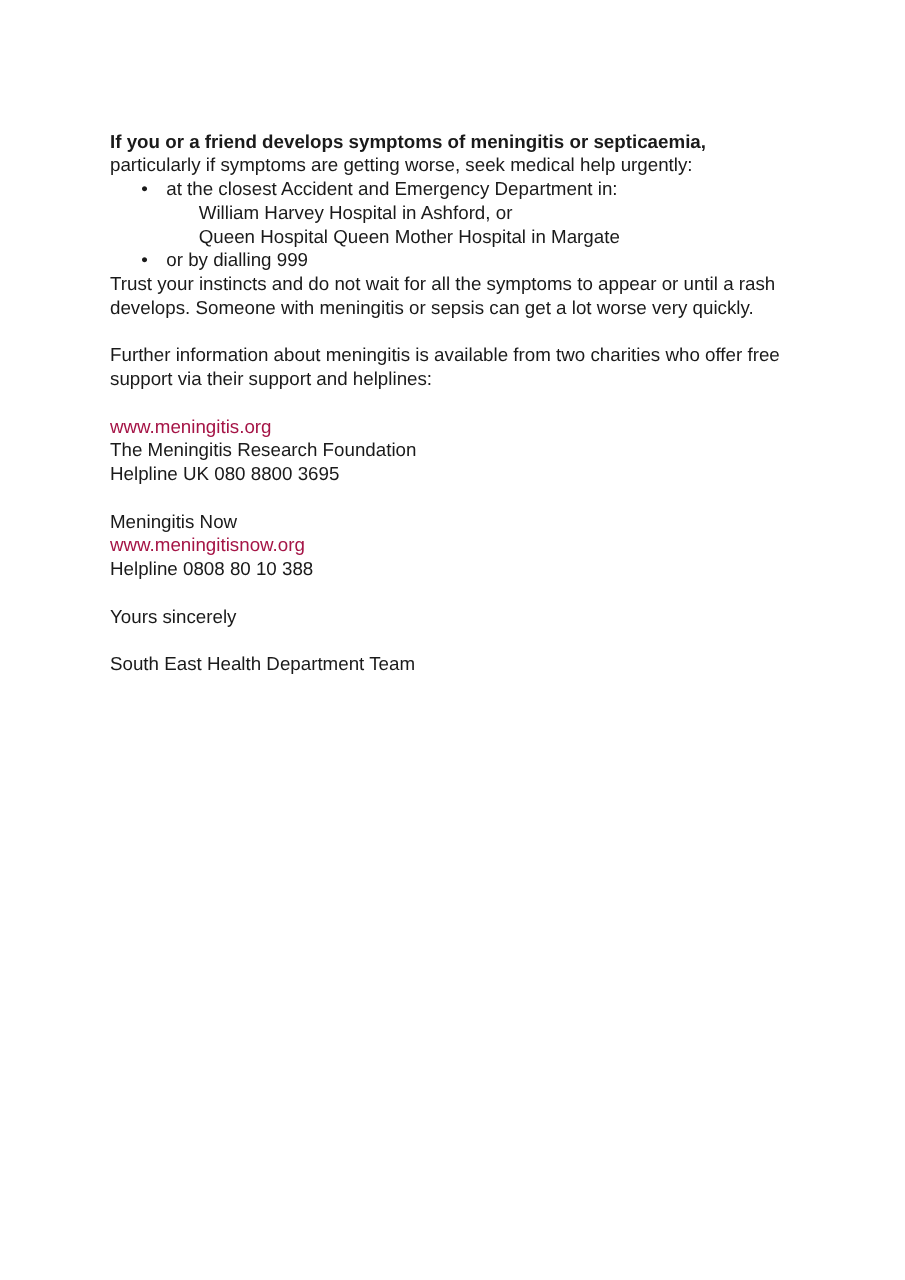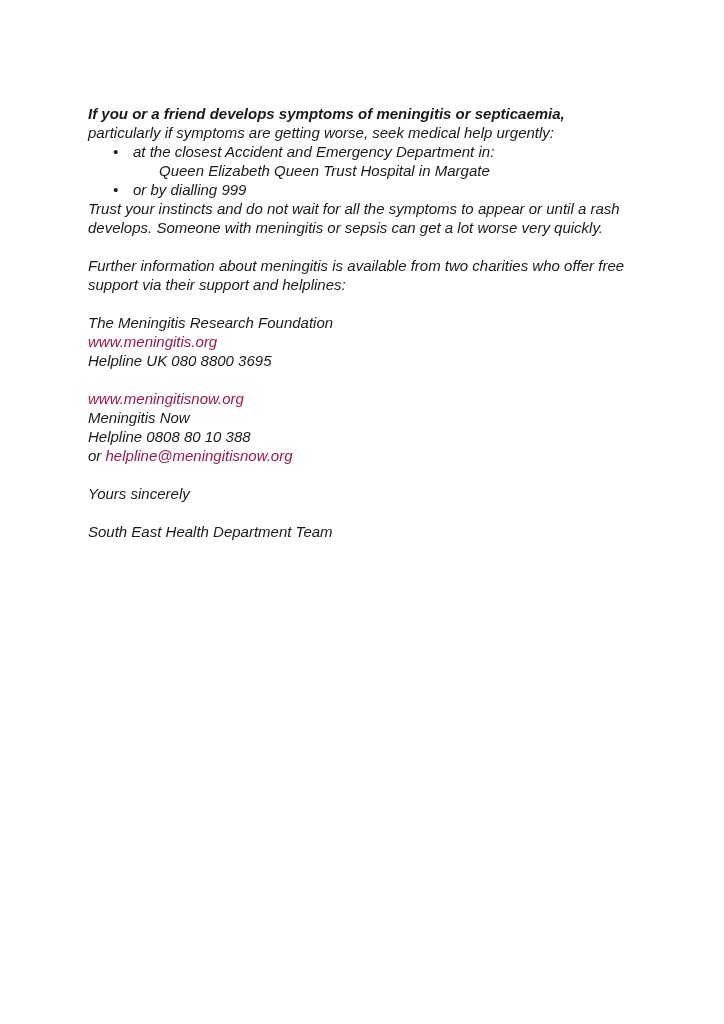--- a/index.html
+++ b/index.html
@@ -12,21 +12,20 @@
   body {
     font-family: "Liberation Sans", "DejaVu Sans", sans-serif;
     color: var(--text-color);
   }
   .page {
     position: relative;
     width: 724px;
     height: 744px;
     background: var(--page-bg);
     overflow: hidden;
-    font-style: italic;
   }
   .content {
     position: absolute;
     top: 104px;
     left: 88px;
     width: 540px;
     font-size: 15px;
     line-height: 19px;
   }
   .para { margin: 0; }
@@ -53,43 +52,43 @@
 
 <div class="page">
   <div class="content">
 
     <p class="para"><span class="bold">If you or a friend develops symptoms of meningitis or septicaemia,</span><span> particularly if symptoms are getting worse, seek medical help urgently:</span></p>
 
     <div class="bullet-row">
       <span class="bullet-marker">•</span>
       <span>at the closest Accident and Emergency Department in:</span>
     </div>
-    <div class="sub-line">Queen Elizabeth Queen Trust Hospital in Margate</div>
+    <div class="sub-line">William Harvey Hospital in Ashford, or</div>
+    <div class="sub-line">Queen Hospital Queen Mother Hospital in Margate</div>
     <div class="bullet-row">
       <span class="bullet-marker">•</span>
       <span>or by dialling 999</span>
     </div>
 
     <p class="para gap-after">Trust your instincts and do not wait for all the symptoms to appear or until a rash develops. Someone with meningitis or sepsis can get a lot worse very quickly.</p>
 
 
 
     <p class="para gap-after">Further information about meningitis is available from two charities who offer free support via their support and helplines:</p>
 
     <div class="gap-after">
+      <div><a class="doc-link">www.meningitis.org</a></div>
       <div>The Meningitis Research Foundation</div>
-      <div><a class="doc-link">www.meningitis.org</a></div>
       <div>Helpline UK 080 8800 3695</div>
     </div>
 
     <div class="gap-after">
+      <div>Meningitis Now</div>
       <div><a class="doc-link">www.meningitisnow.org</a></div>
-      <div>Meningitis Now</div>
       <div>Helpline 0808 80 10 388</div>
-      <div><span>or </span><a class="doc-link">helpline@meningitisnow.org</a></div>
     </div>
 
     <p class="para gap-after">Yours sincerely</p>
 
     <p class="para">South East Health Department Team</p>
 
   </div>
 </div>
 
 </body></html>

